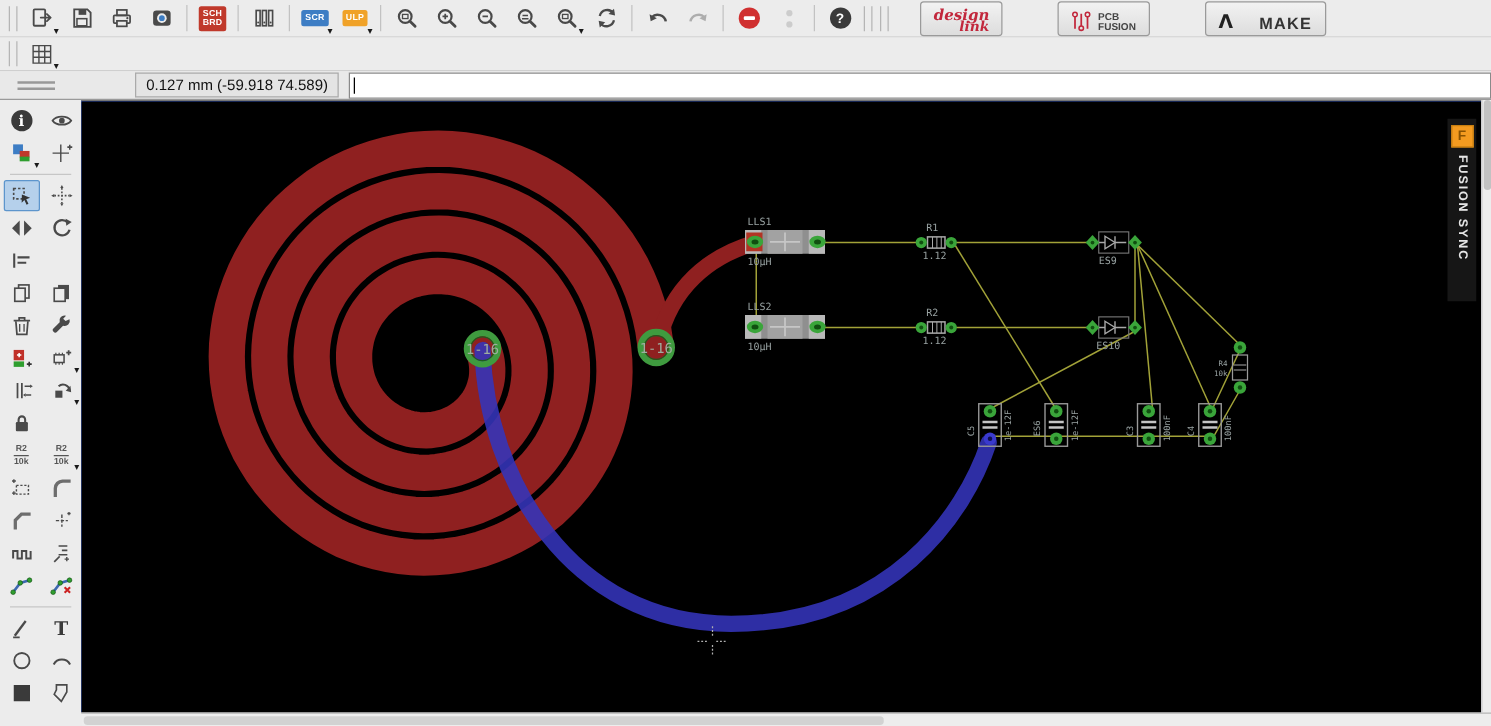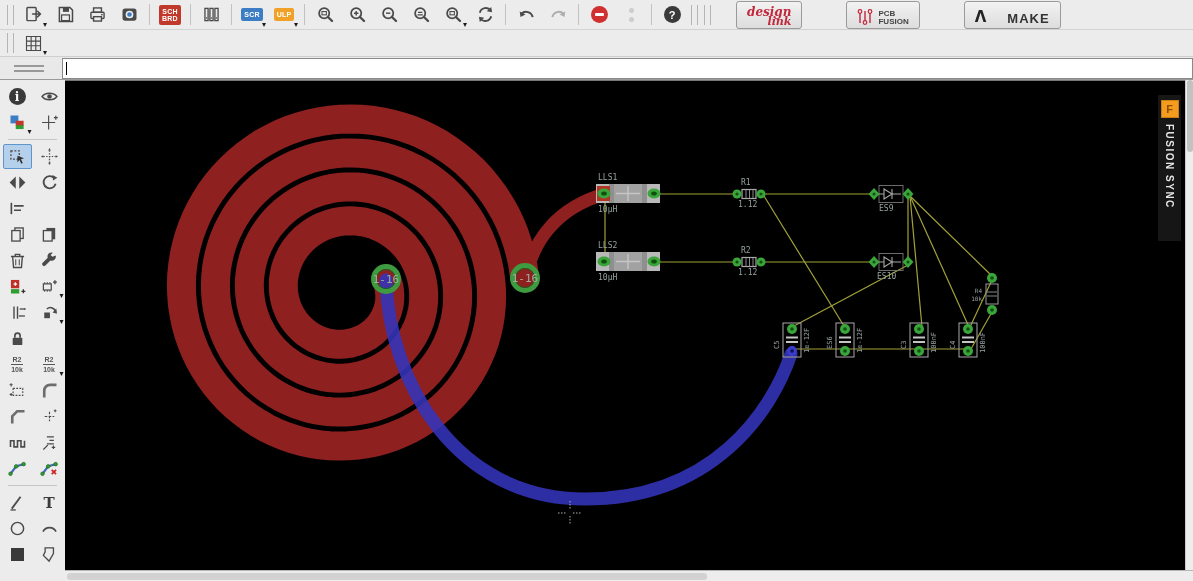--- a/index.html
+++ b/index.html
@@ -420,20 +420,21 @@
           <svg class="sicon" viewBox="0 0 24 24">
             <use href="#sym-grid" xlink:href="#sym-grid"></use>
           </svg>
           <span class="dd">▾</span>
         </div>
       </span>
   </div>
 
   <div id="statusbar" class="toprow">
     <span class="ic-grip2"></span>
+    <span id="coord-box">0.127 mm (-59.918 74.589)</span>
     <div id="command-input">
       <span class="caret"></span>
     </div>
   </div>
 
   <div id="left-toolbar">
       <div class="lrow">
         <div class="tbtn">
           <span class="ic-info"></span>
         </div>

